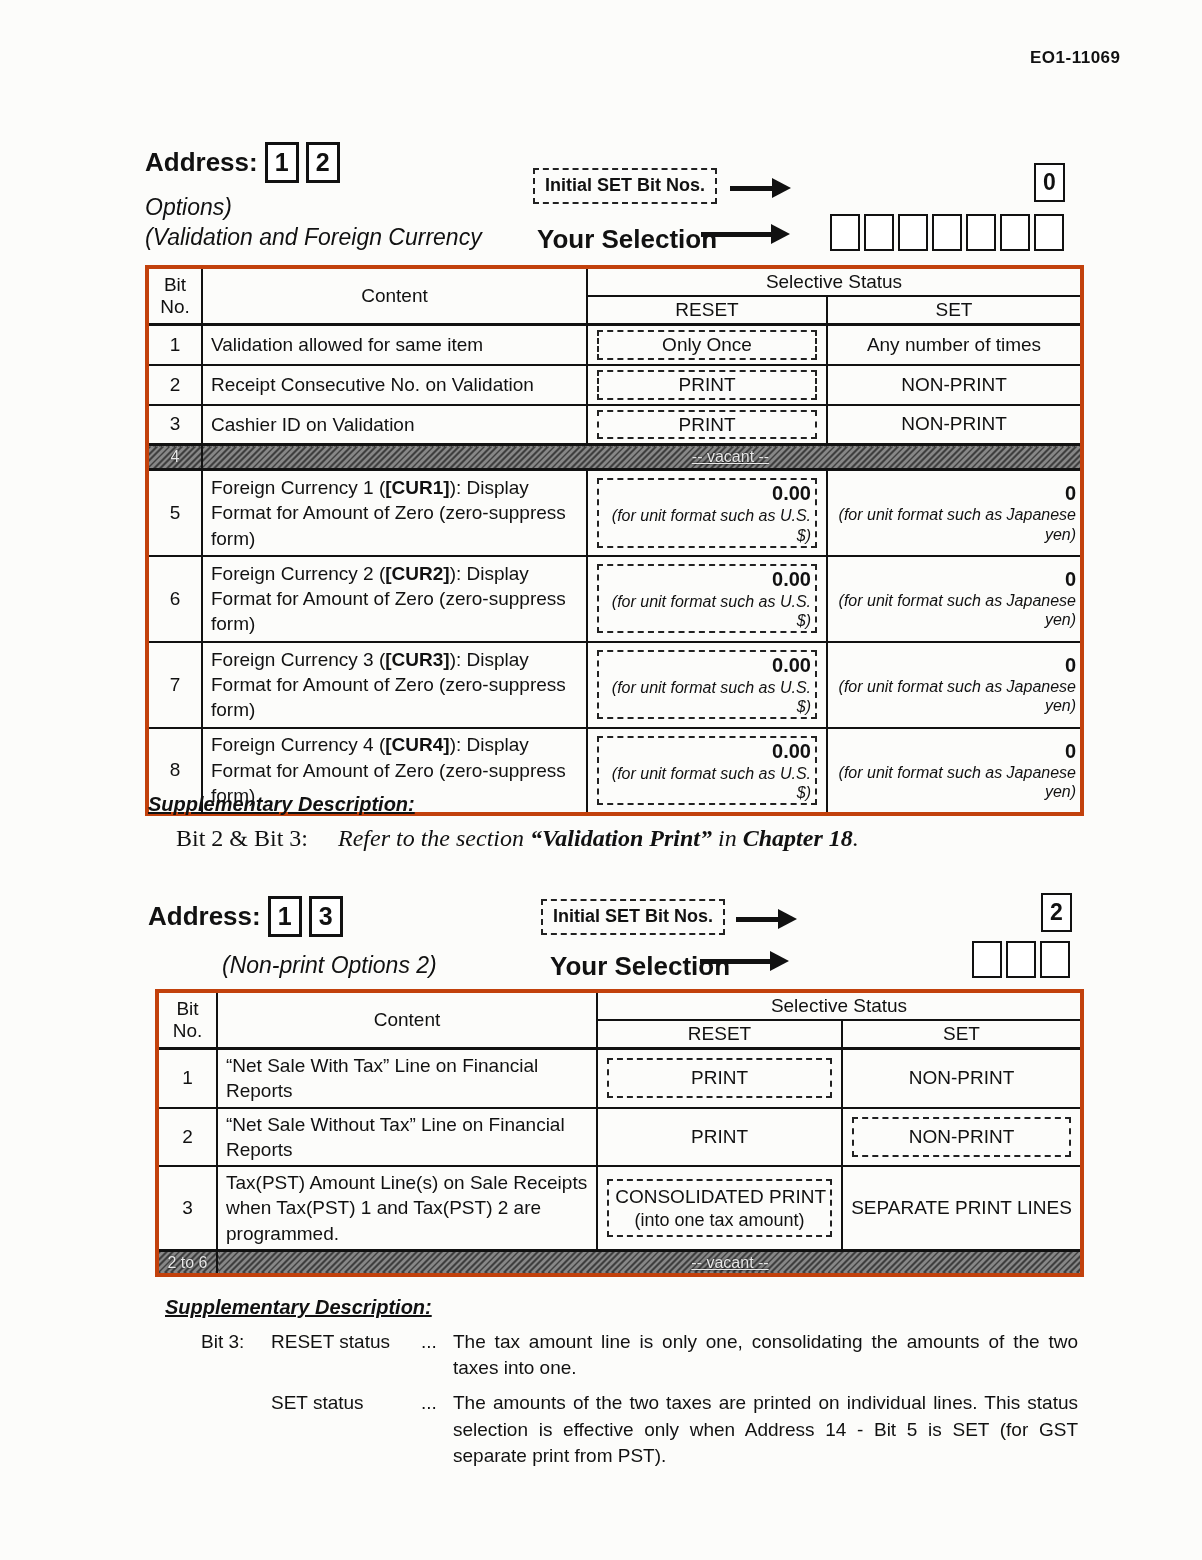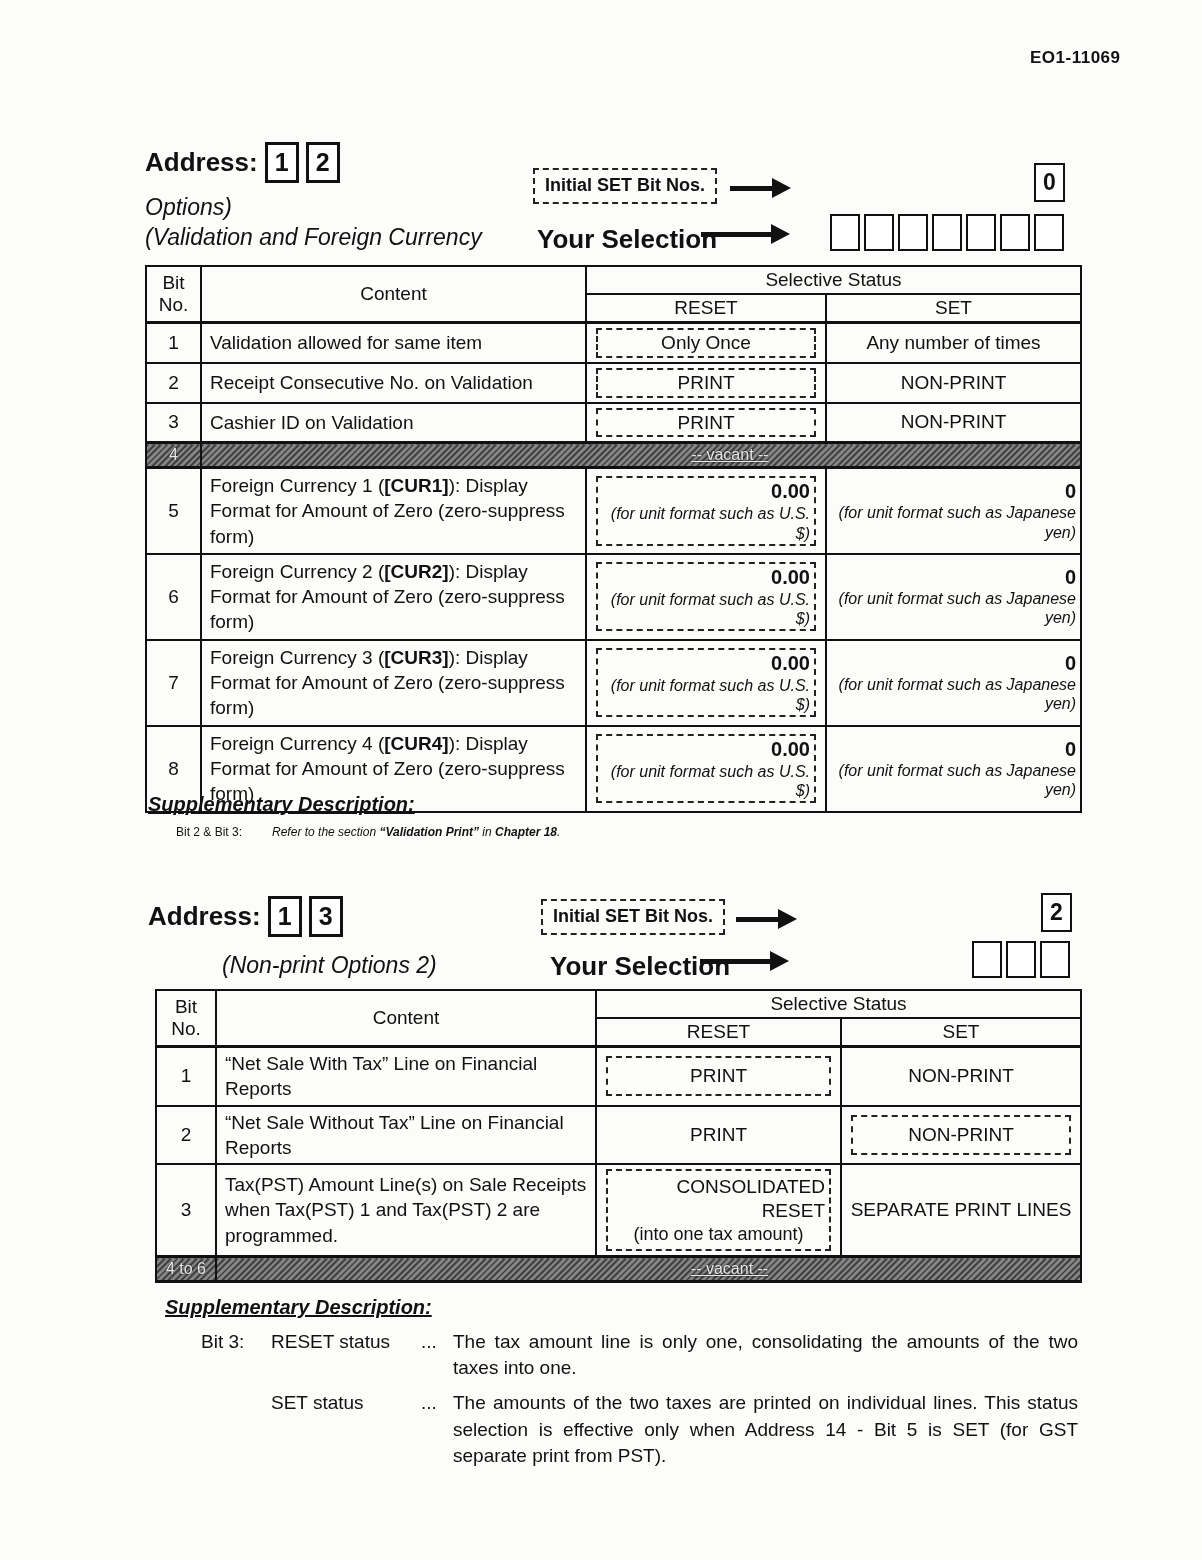--- a/index.html
+++ b/index.html
@@ -40,21 +40,21 @@
 
   .value-box {
     display:flex; align-items:center; justify-content:center;
     width:31px; height:39px; border:2.5px solid #111; background:#fff;
     font-size:23px; font-weight:bold;
   }
   .selboxes { display:flex; gap:4px; }
   .sel-sq { display:block; width:30px; height:37px; border:2.5px solid #111; background:#fff; }
 
   
-  table.opt { border-collapse:collapse; border:1px solid #c2410c; background:#fcfcfa; table-layout:fixed; }
+  table.opt { border-collapse:collapse; border:4px solid #c2410c; background:#fcfcfa; table-layout:fixed; }
   table.opt th, table.opt td { border:2px solid #111; font-size:19px; font-weight:normal; vertical-align:middle; }
   table.opt thead th { text-align:center; padding:2px 4px; }
   table.opt .th-bit { line-height:1.15; }
   table.opt tbody tr.first-body td { border-top:3px solid #111; }
   td.bit { text-align:center; }
   td.content { text-align:left; padding:3px 8px; line-height:1.33; }
   td.status { text-align:center; padding:2px 4px; }
   .r-short td { height:37px; }
   .r-tall td { height:86px; }
   .sel-box {
@@ -67,21 +67,21 @@
     height:25px; border-top:3px solid #111; border-bottom:3px solid #111;
     background:repeating-linear-gradient(135deg,#3f3f3f 0px,#3f3f3f 2px,#878787 2px,#878787 4.5px);
     color:#e9e9e9; font-size:16px; text-shadow:0 0 2px #000;
   }
   tr.vacant td.vacant-text { text-align:center;text-decoration:underline; }
   .t1 tr.vacant td.vacant-text { padding-left:178px; }
   .t2 tr.vacant td.vacant-text { padding-left:162px; }
 
   
   .supp-title { font-size:20px; font-weight:bold; font-style:italic; text-decoration:underline; }
-  .supp-line { margin-top:9px; padding-left:28px; font-size:12px; }
+  .supp-line { margin-top:9px; padding-left:28px; font-size:24px;font-family:Liberation Serif, serif; }
   .supp-label { margin-right:30px; }
   .supp-italic { font-style:italic; }
   .supp-italic b { font-weight:bold; }
 
   .supp2-grid {
     margin-top:10px; padding-left:36px;
     display:grid; grid-template-columns:70px 150px 32px 625px;
     row-gap:9px; font-size:19px; line-height:1.38;
   }
   .supp2-grid .jt { text-align:justify; }
@@ -298,28 +298,28 @@
         <td class="status">PRINT</td>
         <td class="status">
             <div class="sel-box" style="padding:6px 4px;">NON-PRINT</div>
           </td>
       </tr>
       <tr style="height:82px;">
         <td class="bit">3</td>
         <td class="content">Tax(PST) Amount Line(s) on Sale Receipts when Tax(PST) 1 and Tax(PST) 2 are programmed.</td>
         <td class="status">
           <div class="sel-box" style="padding:4px;">
-            <div class="val-main" style="font-weight:normal; font-size:19px;">CONSOLIDATED RESET</div>
+            <div class="val-main" style="font-weight:normal; font-size:19px;">CONSOLIDATED PRINT</div>
             <div style="font-size:18px;">(into one tax amount)</div>
           </div>
         </td>
         <td class="status">SEPARATE PRINT LINES</td>
       </tr>
       <tr class="vacant">
-        <td class="bit">4 to 6</td>
+        <td class="bit">2 to 6</td>
         <td colspan="3" class="vacant-text">-- vacant --</td>
       </tr>
     </tbody>
   </table>
 
   <div class="abs" style="top:1296px; left:165px; width:915px;">
     <div class="supp-title">Supplementary Description:</div>
     <div class="supp2-grid">
       <span>Bit 3:</span>
       <span>RESET status</span>

